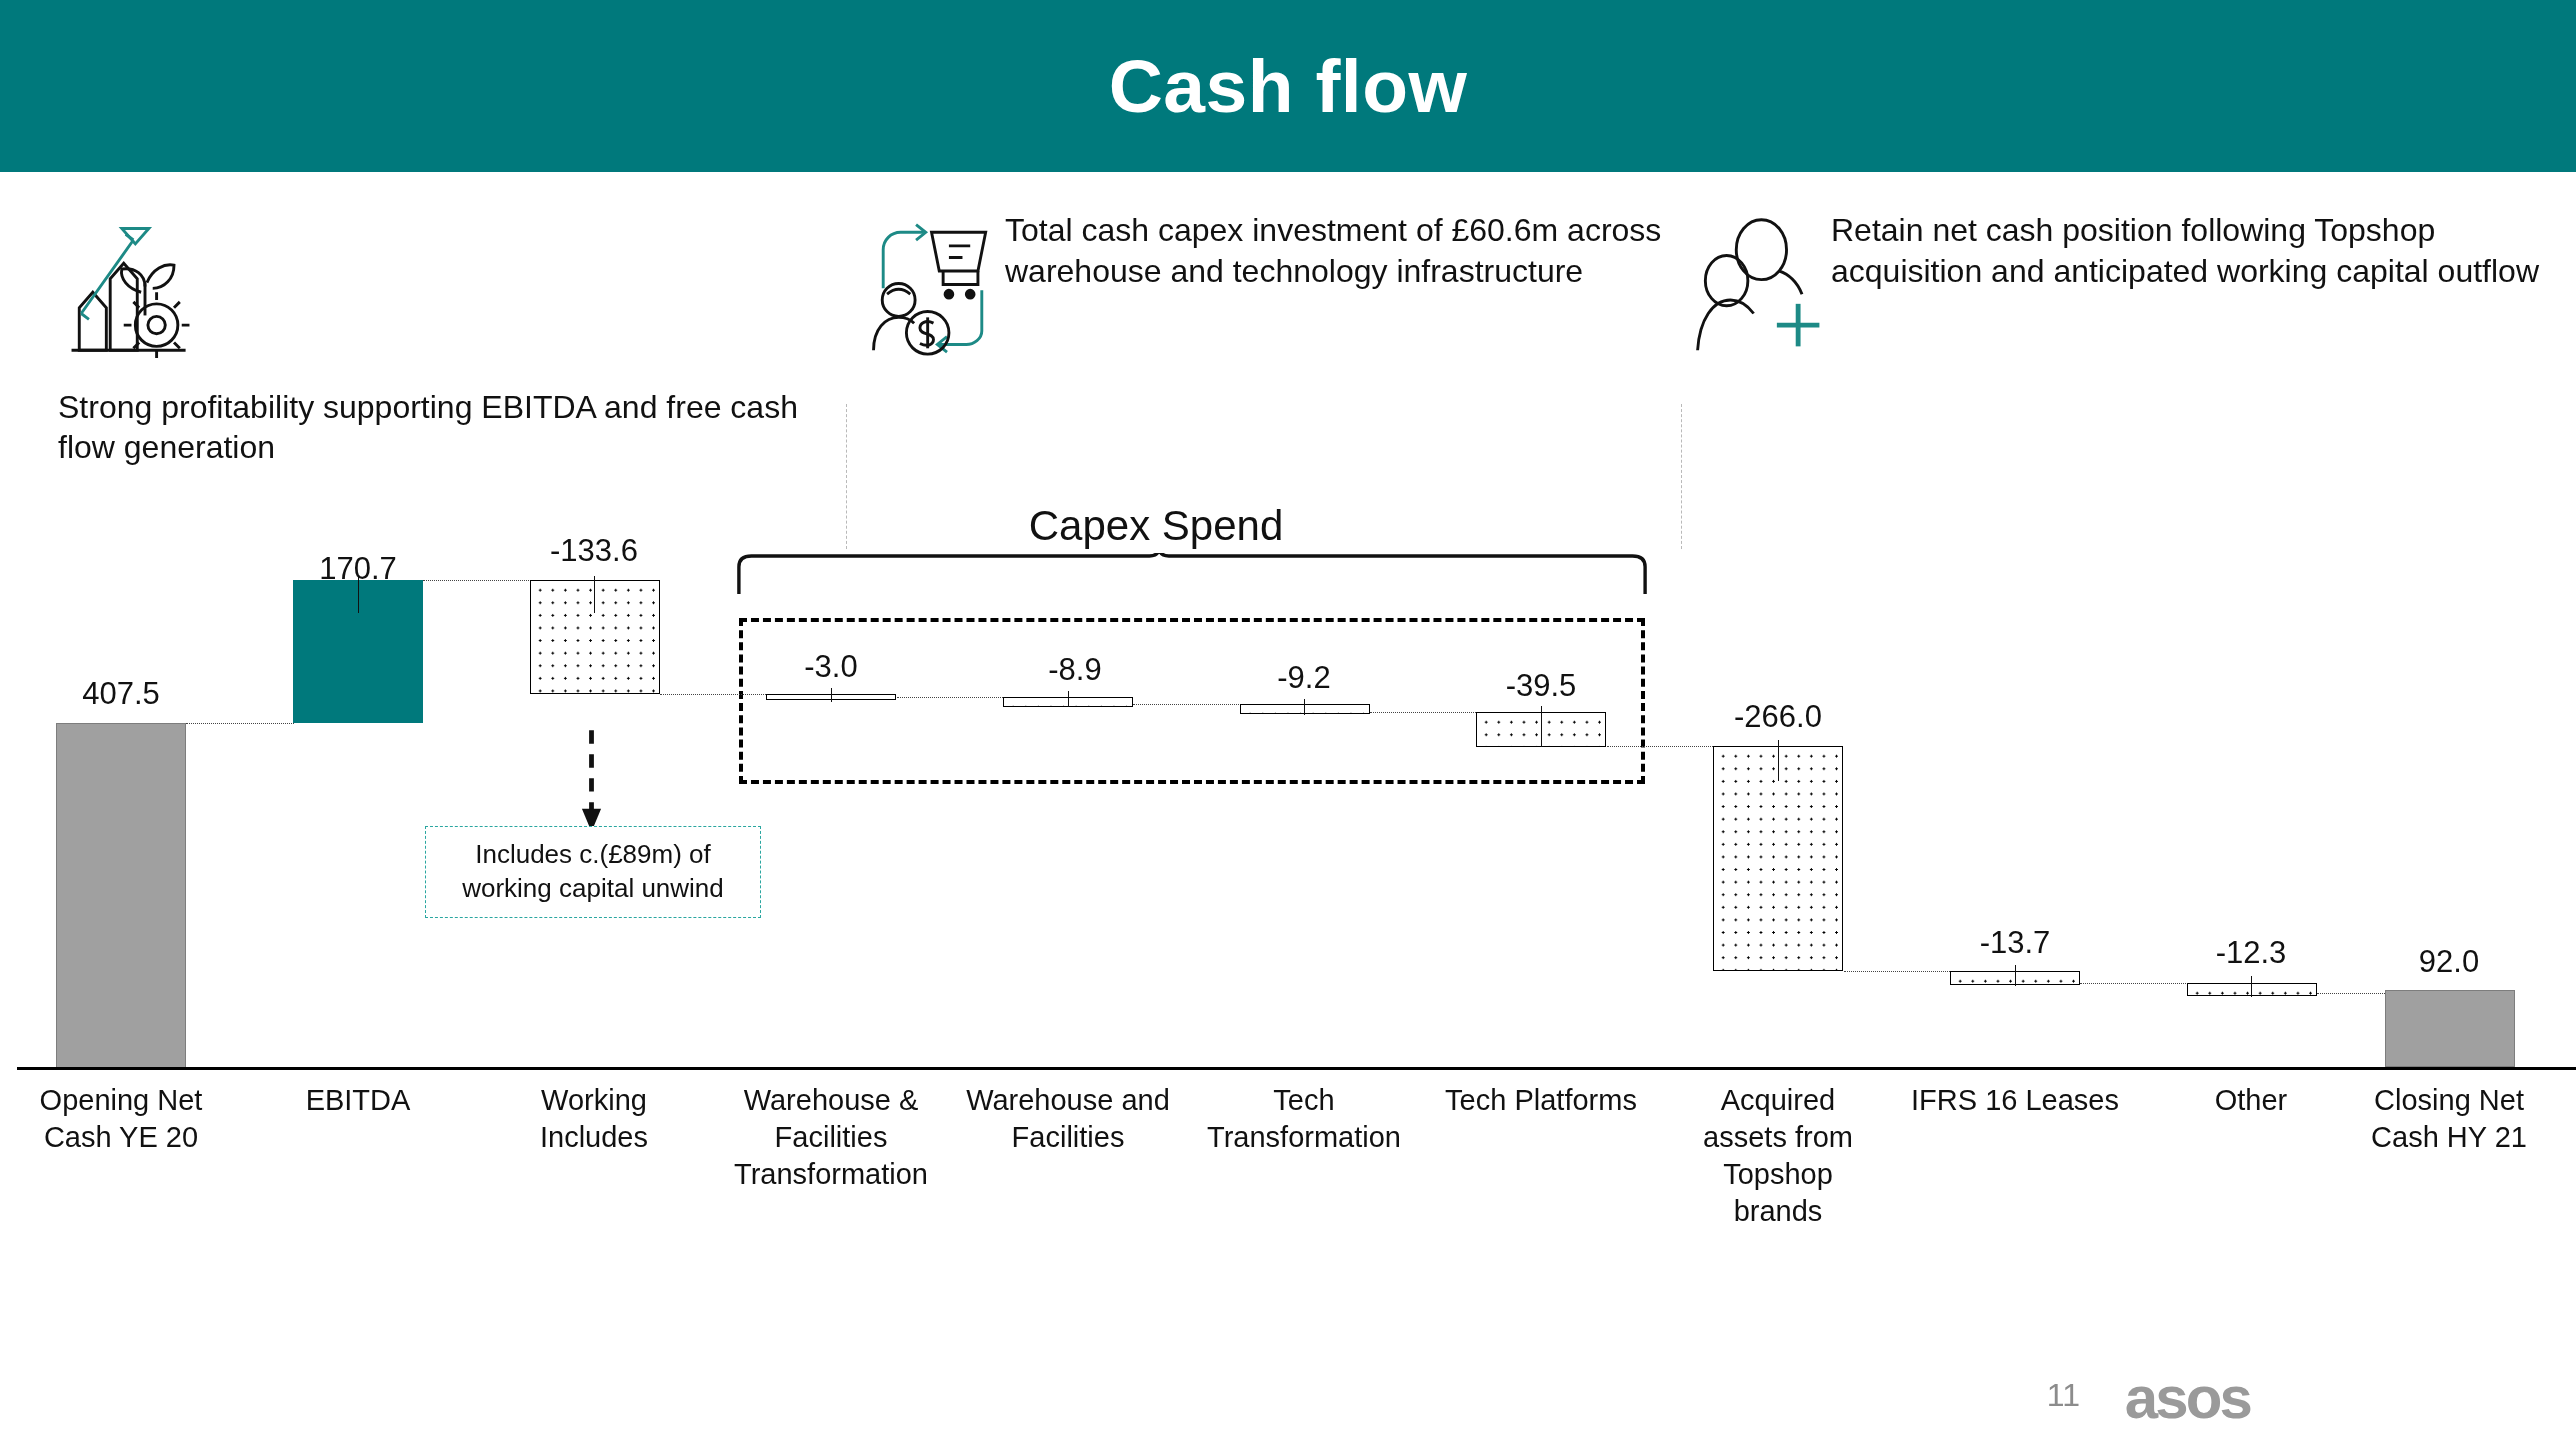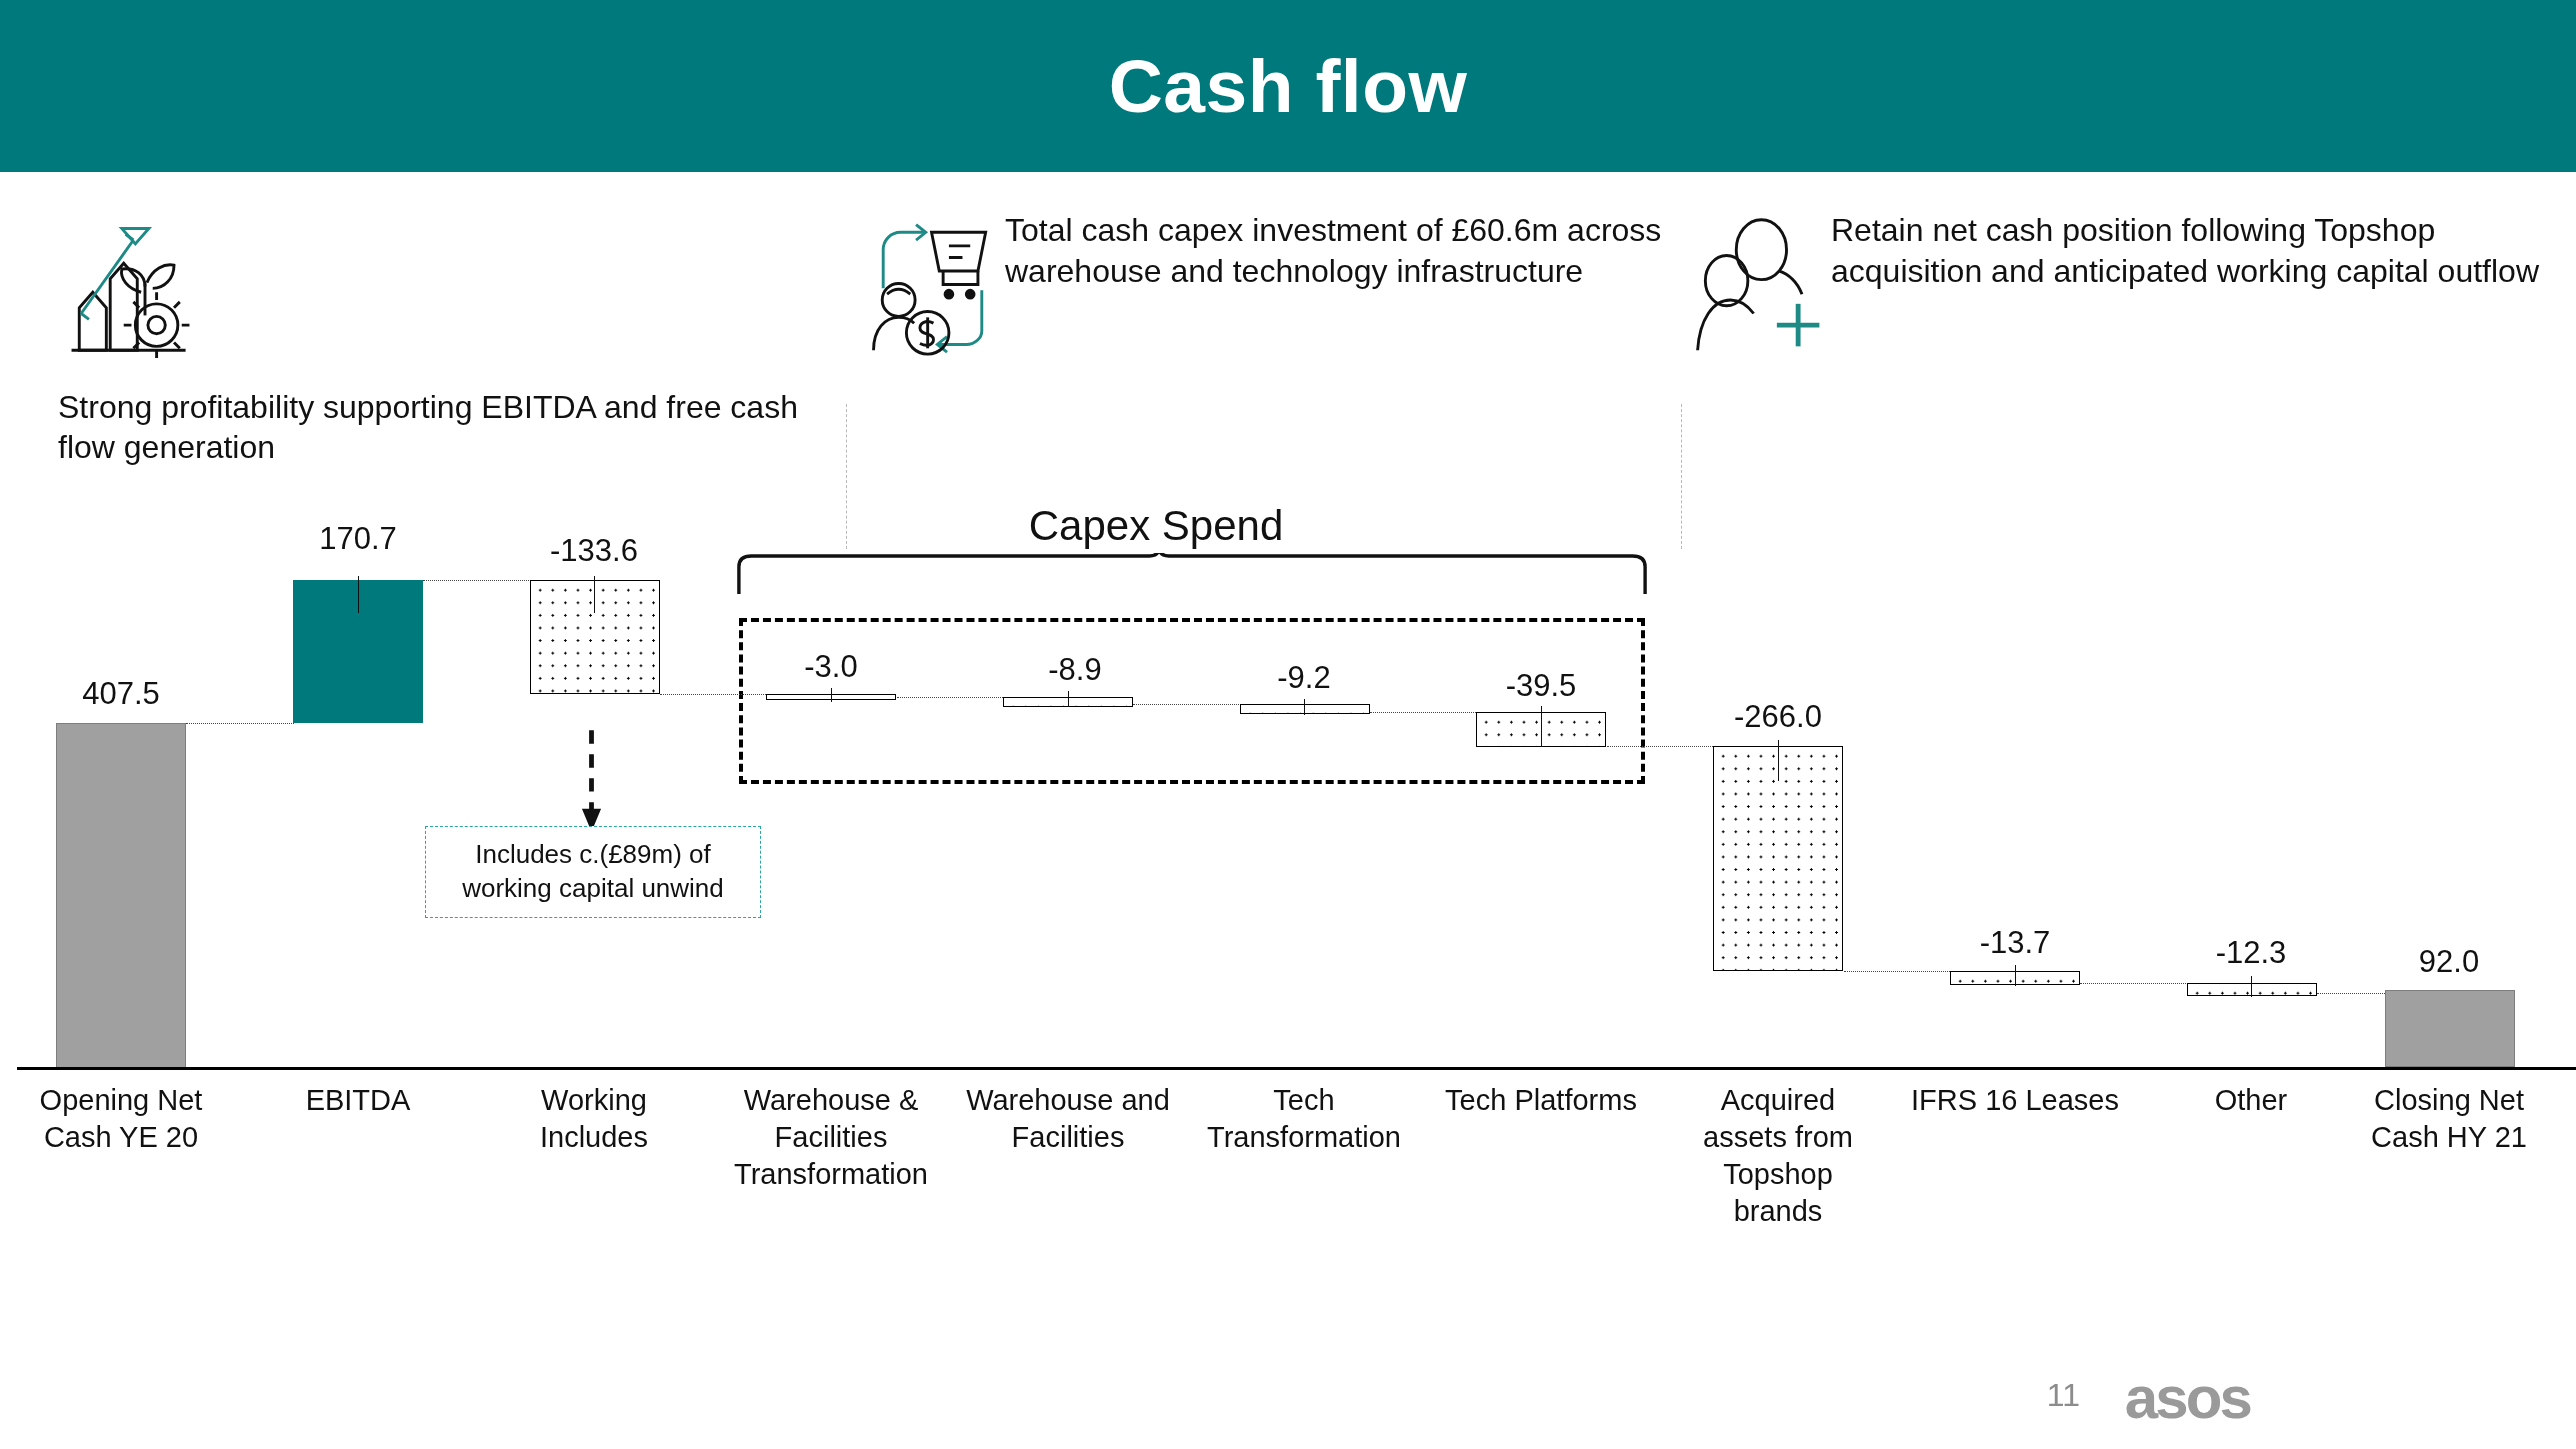--- a/index.html
+++ b/index.html
@@ -221,21 +221,21 @@
     <div class="bar dotted" style="left:1003px; top:697px; width:130px; height:9.7px;"></div>
     <div class="bar dotted" style="left:1240px; top:704px; width:130px; height:9.7px;"></div>
     <div class="bar dotted" style="left:1476px; top:712px; width:130px; height:35px;"></div>
     <div class="bar dotted" style="left:1713px; top:746px; width:130px; height:225px;"></div>
     <div class="bar dotted" style="left:1950px; top:971px; width:130px; height:13.5px;"></div>
     <div class="bar dotted" style="left:2187px; top:983px; width:130px; height:12.6px;"></div>
     <div class="bar solid-grey" style="left:2385px; top:990px; width:130px; height:77px;"></div>
 
     <div class="val-label" style="left:121px; top:676px;">407.5</div>
 
-    <div class="val-label" style="left:358px; top:521px;text-align:center;">170.7</div>
+    <div class="val-label" style="left:358px; top:551px;text-align:center;">170.7</div>
     <div class="tick" style="left:358px; top:576px; height:37px;"></div>
 
     <div class="val-label" style="left:594px; top:533px;">-133.6</div>
     <div class="tick" style="left:594px; top:576px; height:37px;"></div>
 
     <div class="val-label" style="left:831px; top:649px;">-3.0</div>
     <div class="tick" style="left:831px; top:688px; height:13.5px;"></div>
 
     <div class="val-label" style="left:1075px; top:652px;">-8.9</div>
     <div class="tick" style="left:1068px; top:691px; height:16.4px;"></div>

